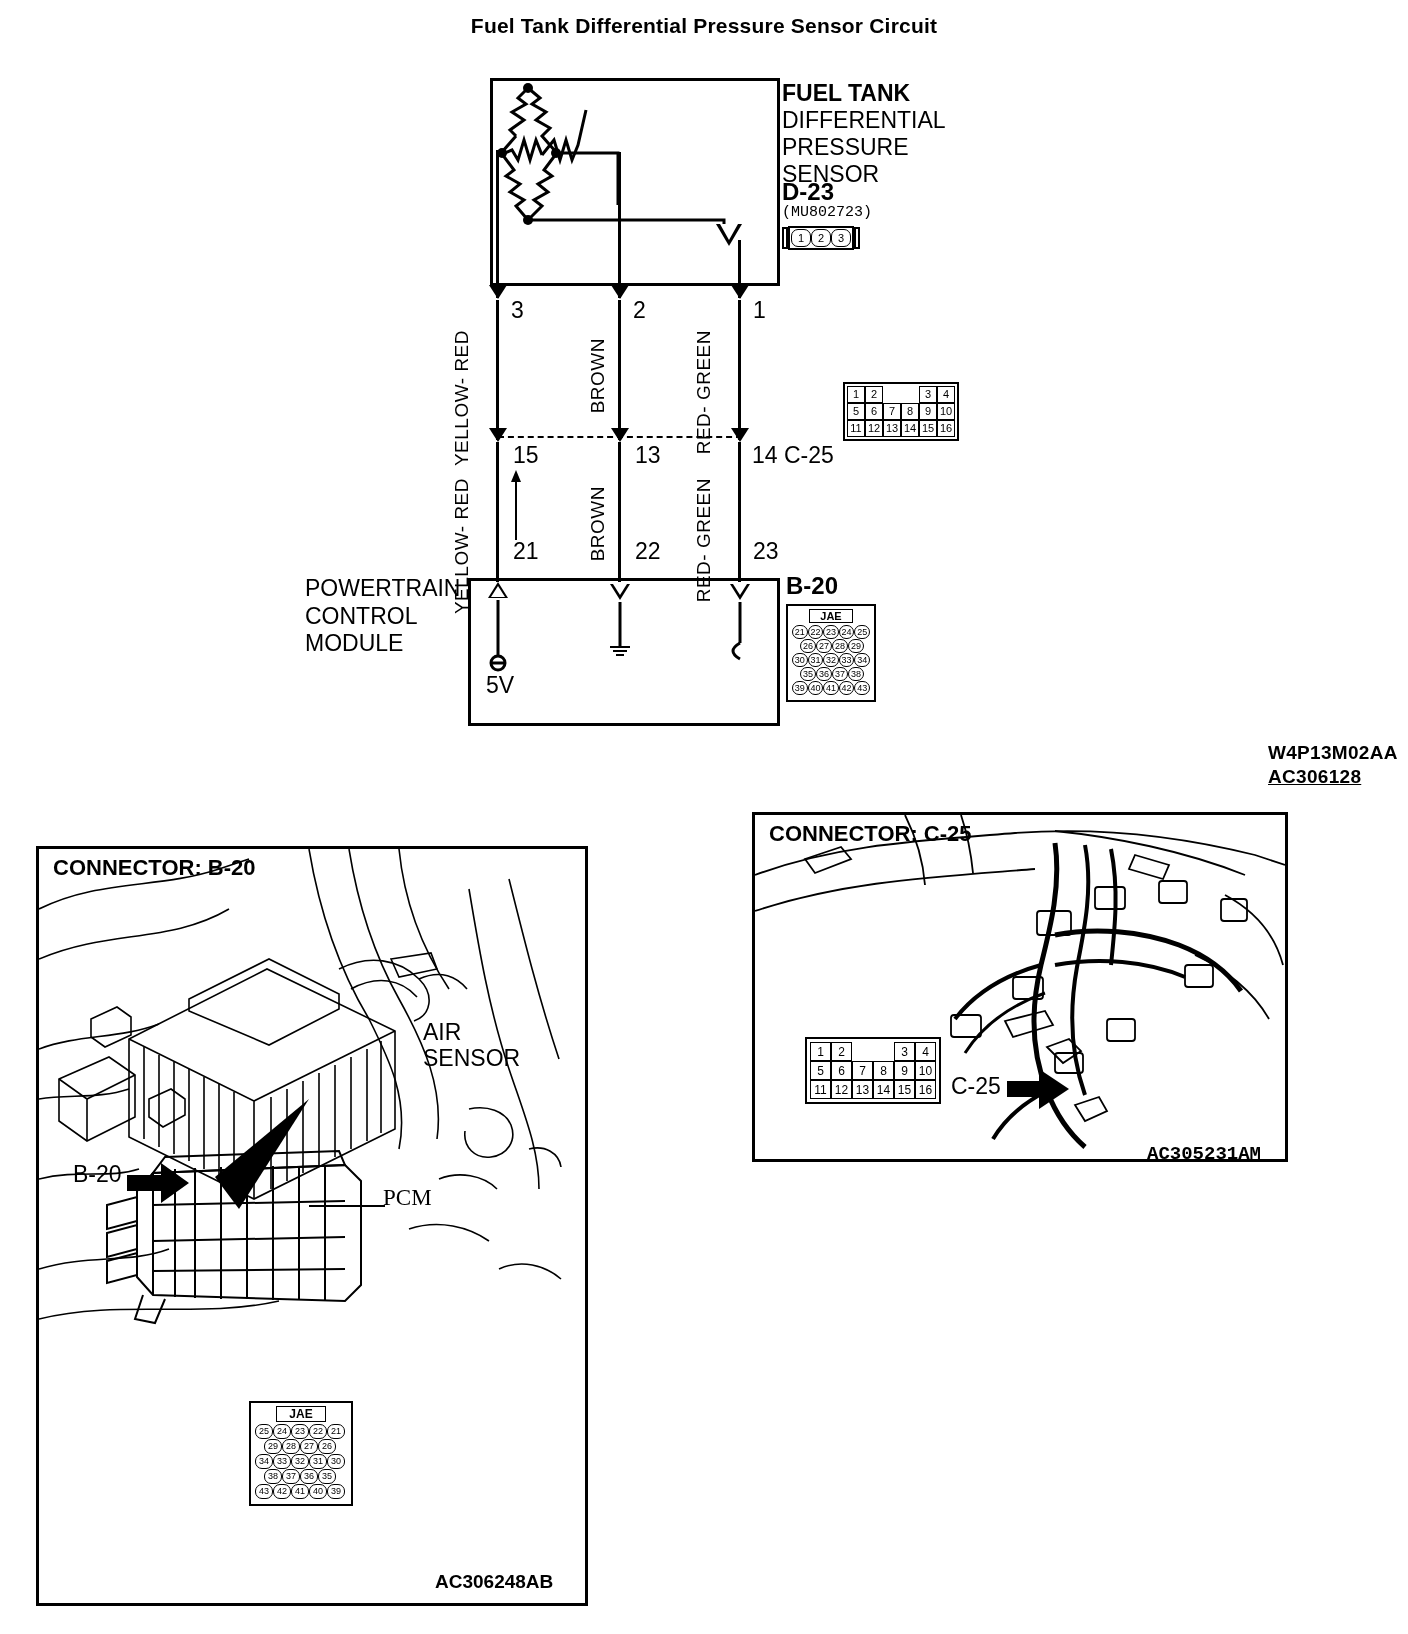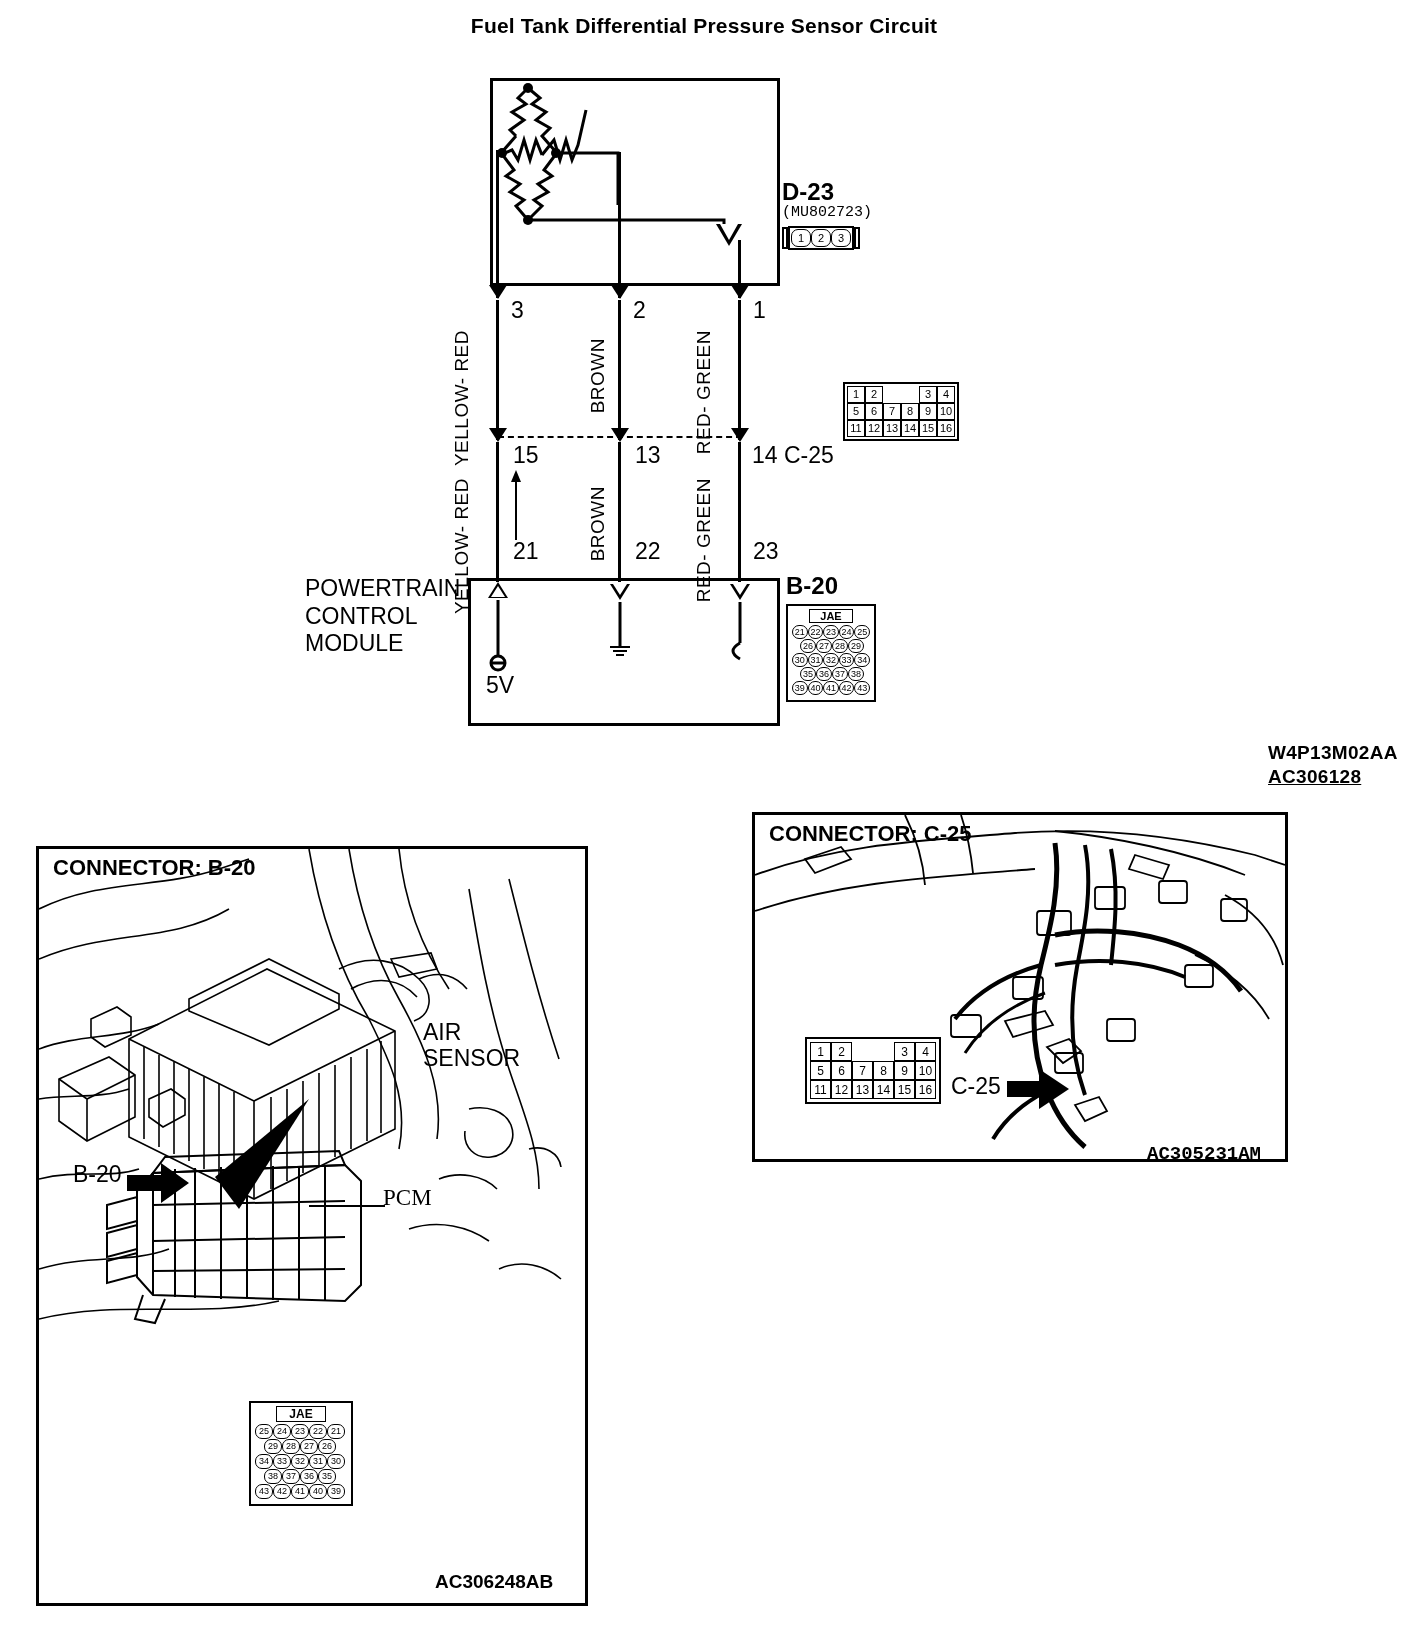--- a/index.html
+++ b/index.html
@@ -184,20 +184,21 @@
     <path d="M76,73 L138,73 L138,125" stroke="#000" stroke-width="3" fill="none"></path>
 
     <path d="M48,140 L244,140 L244,150" stroke="#000" stroke-width="3" fill="none"></path>
   </svg>
 
   <div class="abs" style="left:716px; top:224px; width:26px; height:22px;">
     <div class="tri-open-down"></div>
     <div class="tri-open-down-inner"></div>
   </div>
 
+  <div class="abs lbl-big" style="left:782px; top:80px; line-height:1.18; white-space:pre;"><span style="font-weight:bold;">FUEL TANK</span><br><span>DIFFERENTIAL</span><br><span>PRESSURE</span><br><span>SENSOR</span></div>
 
   <div class="abs lbl-big lbl-bold" style="left:782px; top:178px; font-size:24px;">D-23</div>
   <div class="abs lbl" style="left:782px; top:204px; font-size:15px; font-family:'Liberation Mono', monospace;">(MU802723)</div>
 
   <div class="abs" style="left:782px; top:226px;">
     <div style="display:flex; align-items:center;">
       <div style="width:6px;height:22px;border:2px solid #000;box-sizing:border-box;"></div>
       <div class="pingrid" style="padding:1px;">
         <div class="pinrow">
           <div class="pincell round" style="width:20px;height:18px;">1</div>

